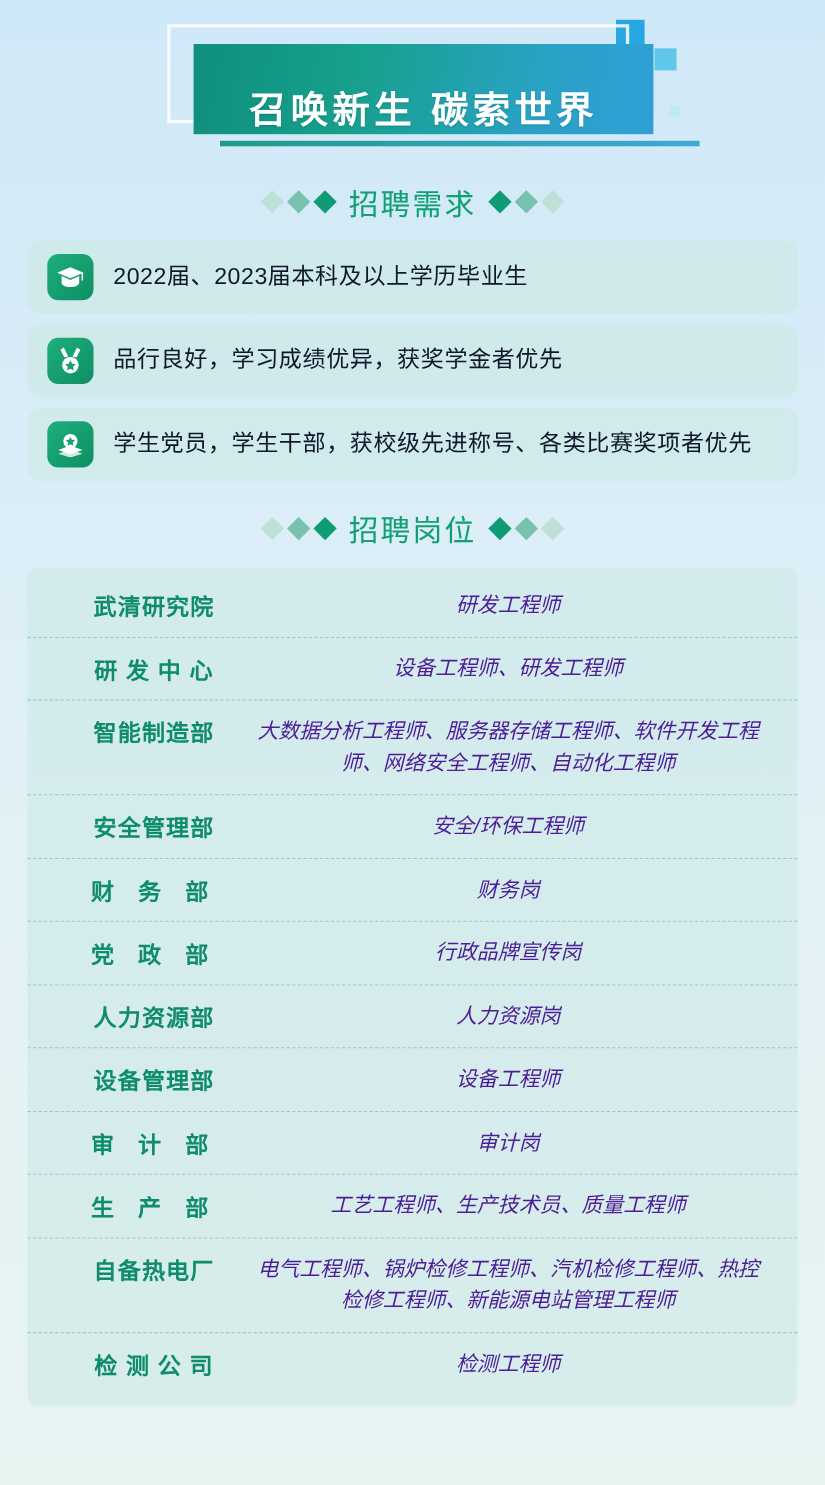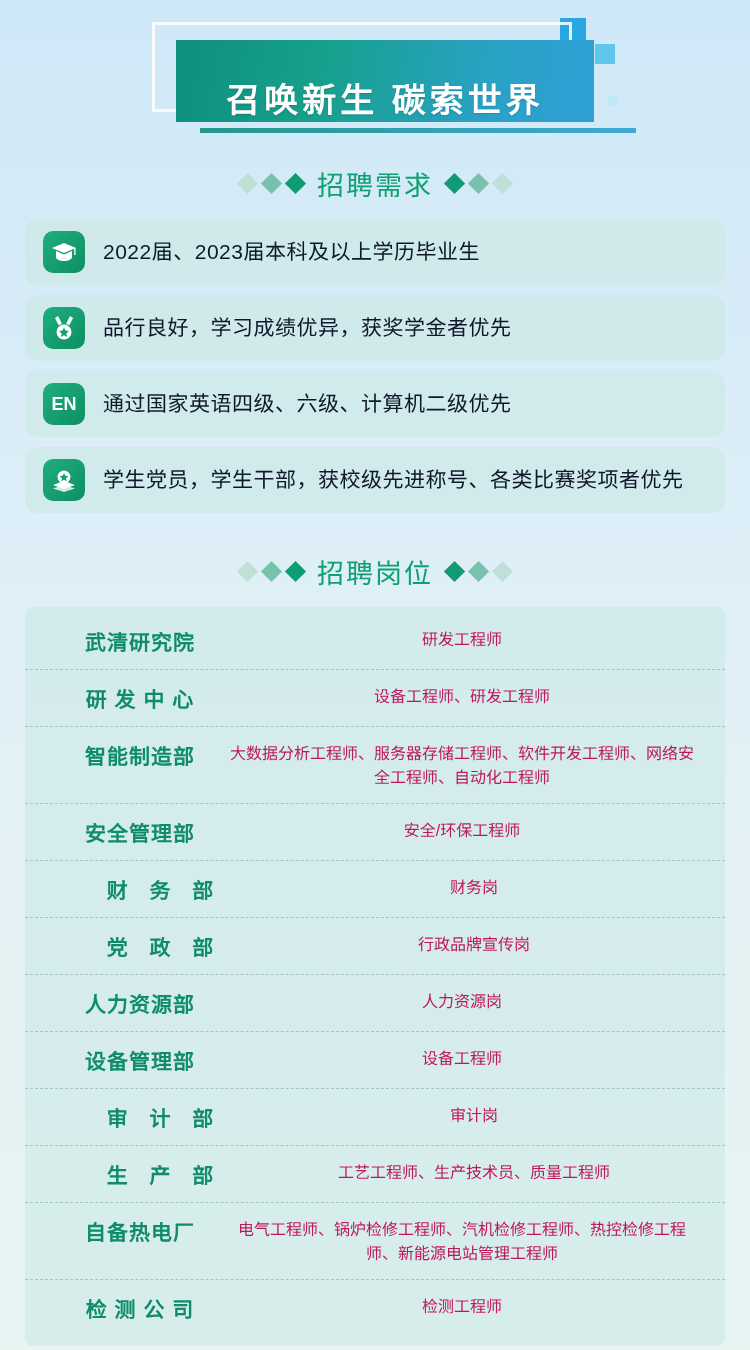--- a/index.html
+++ b/index.html
@@ -151,27 +151,28 @@
   }
   .job-row:last-child { border-bottom: none; }
   .job-dept {
     flex: 0 0 170px;
     color: #0f8d6a;
     font-size: 21px;
     font-weight: bold;
     letter-spacing: 1px;
     white-space: nowrap;
   }
-  .job-dept.spaced { letter-spacing: 8px; margin-left: 24px; }
+  .job-dept.spaced { letter-spacing: 8px; }
   .job-pos {
     flex: 1;
-    color: #be185d;
-    font-size: 16px;
+    color: #4c1d95;
+    font-size: 19px;
     line-height: 1.5;
     padding-top: 2px;
+    font-style: italic;
   }
 </style>
 </head>
 <body>
 
 <div class="banner-wrap">
   <div class="banner-deco-square sq1"></div>
   <div class="banner-deco-square sq2"></div>
   <div class="banner-deco-square sq3"></div>
   <div class="banner-deco-square sq4"></div>
@@ -214,42 +215,36 @@
       <svg width="24" height="26" viewBox="0 0 24 26" fill="none">
         <path d="M6 1 L10 9 L6.5 10 L3 3 Z" fill="#ffffff"></path>
         <path d="M18 1 L21 3 L17.5 10 L14 9 Z" fill="#ffffff"></path>
         <circle cx="12" cy="17" r="7.5" fill="#ffffff"></circle>
         <path d="M12 12.5 l1.5 3.1 3.4.5 -2.5 2.4 .6 3.4 -3-1.6 -3 1.6 .6-3.4 -2.5-2.4 3.4-.5z" fill="#12a07a"></path>
       </svg>
     </span>
     <span class="req-text">品行良好，学习成绩优异，获奖学金者优先</span>
   </div>
 
-  <div class="req-item">
-    <span class="req-icon">
-      <span>EN</span>
-    </span>
-    <span class="req-text">通过国家英语四级、六级、计算机二级优先</span>
-  </div>
 
   <div class="req-item">
     <span class="req-icon">
       <svg width="26" height="24" viewBox="0 0 26 24" fill="none">
         <circle cx="13" cy="9" r="6.5" fill="#ffffff"></circle>
         <path d="M13 5 l1.3 2.7 3 .4 -2.2 2.1 .5 3 -2.6-1.4 -2.6 1.4 .5-3 -2.2-2.1 3-.4z" fill="#12a07a"></path>
         <path d="M2 17 L13 13 L24 17 L13 21 Z" fill="#ffffff"></path>
         <path d="M2 20.5 L13 16.5 L24 20.5 L13 24 Z" fill="#ffffff" opacity=".8"></path>
       </svg>
     </span>
     <span class="req-text">学生党员，学生干部，获校级先进称号、各类比赛奖项者优先</span>
   </div>
 
 </div>
 
-<div class="section-head" style="margin-top:39px;">
+<div class="section-head" style="margin-top:24px;">
   <span class="diamonds">
     <span class="dia l1"></span>
       <span class="dia l2"></span>
       <span class="dia l3"></span>
   </span>
   <span class="section-title">招聘岗位</span>
   <span class="diamonds">
     <span class="dia l3"></span>
       <span class="dia l2"></span>
       <span class="dia l1"></span>

